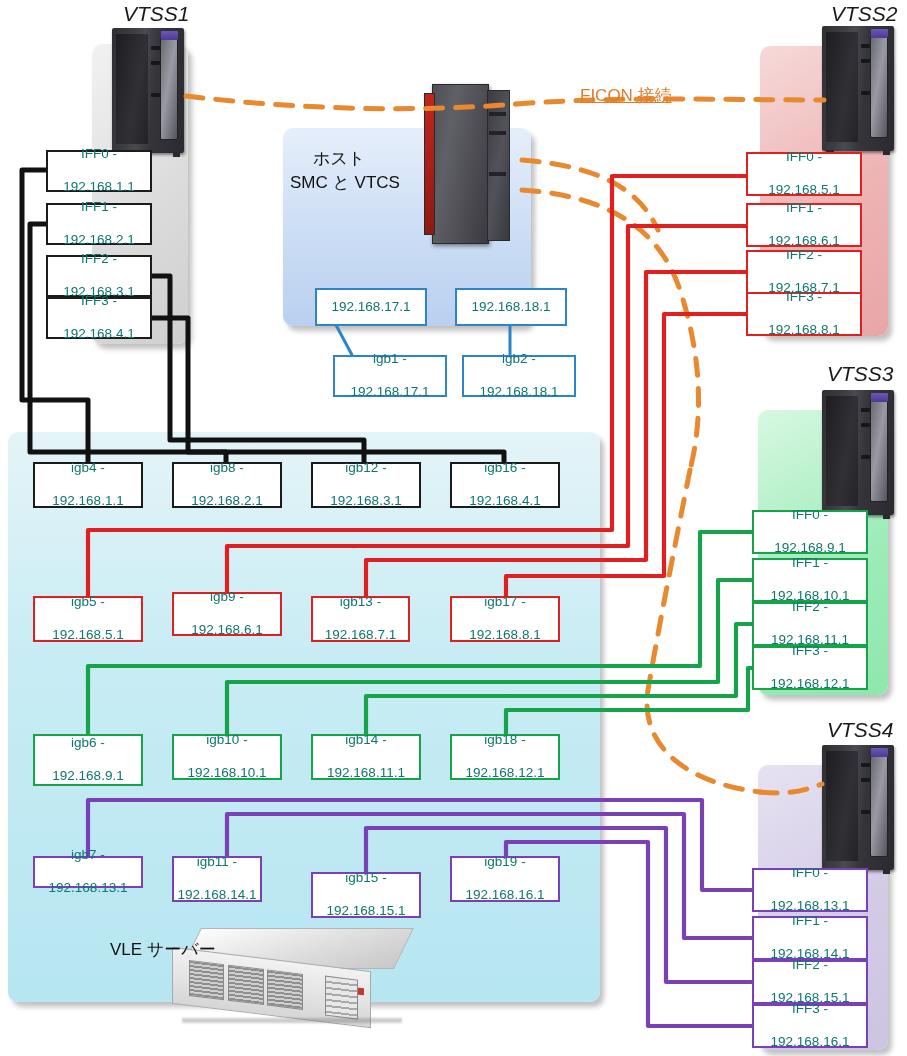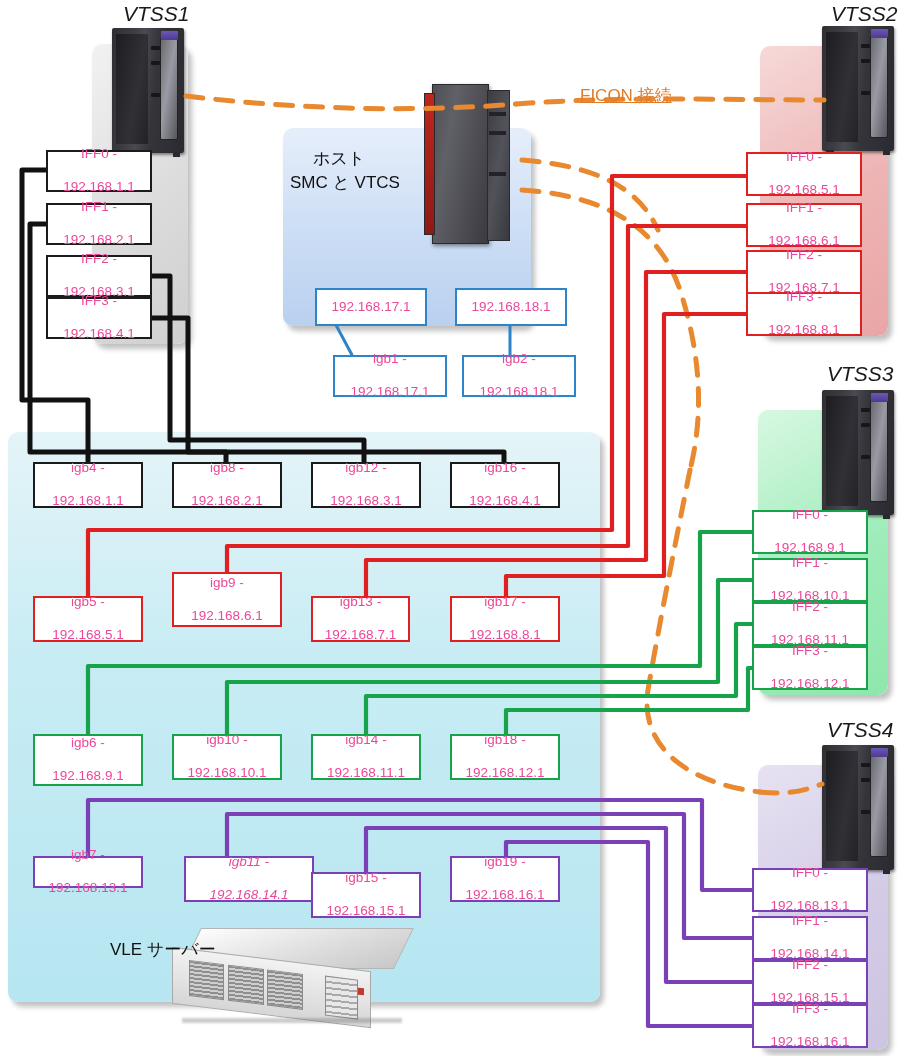--- a/index.html
+++ b/index.html
@@ -24,21 +24,21 @@
   .vtss-title{position:absolute;font-size:21px;color:#1a1a1a;white-space:nowrap;font-style:italic;}
   .diagram-title{position:absolute;font-size:22px;color:#141414;white-space:nowrap;letter-spacing:.2px;}
   .ficon-label{position:absolute;font-size:17px;color:#e07b2a;white-space:nowrap;text-decoration:underline;}
   .host-label{position:absolute;font-size:17px;color:#111;line-height:1.35;white-space:nowrap;}
   .vle-label{position:absolute;font-size:17px;color:#111;white-space:nowrap;}
 
   
   .nbox{
     position:absolute;background:#fff;
     display:flex;align-items:center;justify-content:center;
-    text-align:center;font-size:13.5px;color:#ec4899;line-height:1.22;
+    text-align:center;font-size:13.5px;color:#0f766e;line-height:1.22;
     box-sizing:border-box;
   }
   .nbox span{display:block;}
   .nbox.black{border:2px solid #1b1b1b;}
   .nbox.red{border:2px solid #e02020;}
   .nbox.green{border:2px solid #16a34a;}
   .nbox.purple{border:2px solid #7a40b5;}
   .nbox.blue{border:2px solid #2d84c8;}
 
   
@@ -312,21 +312,21 @@
   <div class="nbox black" style="left:311px;top:462px;width:110px;height:46px;">
     <span><span>igb12 -</span><br><span>192.168.3.1</span></span>
   </div>
   <div class="nbox black" style="left:450px;top:462px;width:110px;height:46px;">
     <span><span>igb16 -</span><br><span>192.168.4.1</span></span>
   </div>
 
   <div class="nbox red" style="left:33px;top:596px;width:110px;height:46px;">
     <span><span>igb5 -</span><br><span>192.168.5.1</span></span>
   </div>
-  <div class="nbox red" style="left:172px;top:572px;width:110px;height:55px;">
+  <div class="nbox red" style="left:172px;top:592px;width:110px;height:44px;">
     <span><span>igb9 -</span><br><span>192.168.6.1</span></span>
   </div>
   <div class="nbox red" style="left:311px;top:596px;width:99px;height:46px;">
     <span><span>igb13 -</span><br><span>192.168.7.1</span></span>
   </div>
   <div class="nbox red" style="left:450px;top:596px;width:110px;height:46px;">
     <span><span>igb17 -</span><br><span>192.168.8.1</span></span>
   </div>
 
   <div class="nbox green" style="left:33px;top:734px;width:110px;height:52px;">
@@ -338,21 +338,21 @@
   <div class="nbox green" style="left:311px;top:734px;width:110px;height:46px;">
     <span><span>igb14 -</span><br><span>192.168.11.1</span></span>
   </div>
   <div class="nbox green" style="left:450px;top:734px;width:110px;height:46px;">
     <span><span>igb18 -</span><br><span>192.168.12.1</span></span>
   </div>
 
   <div class="nbox purple" style="left:33px;top:856px;width:110px;height:32px;">
     <span><span>igb7 -</span><br><span>192.168.13.1</span></span>
   </div>
-  <div class="nbox purple" style="left:184px;top:856px;width:130px;height:46px;font-style:italic;">
+  <div class="nbox purple" style="left:172px;top:856px;width:90px;height:46px;">
     <span><span>igb11 -</span><br><span>192.168.14.1</span></span>
   </div>
   <div class="nbox purple" style="left:311px;top:872px;width:110px;height:46px;">
     <span><span>igb15 -</span><br><span>192.168.15.1</span></span>
   </div>
   <div class="nbox purple" style="left:450px;top:856px;width:110px;height:46px;">
     <span><span>igb19 -</span><br><span>192.168.16.1</span></span>
   </div>
 
 </div>

